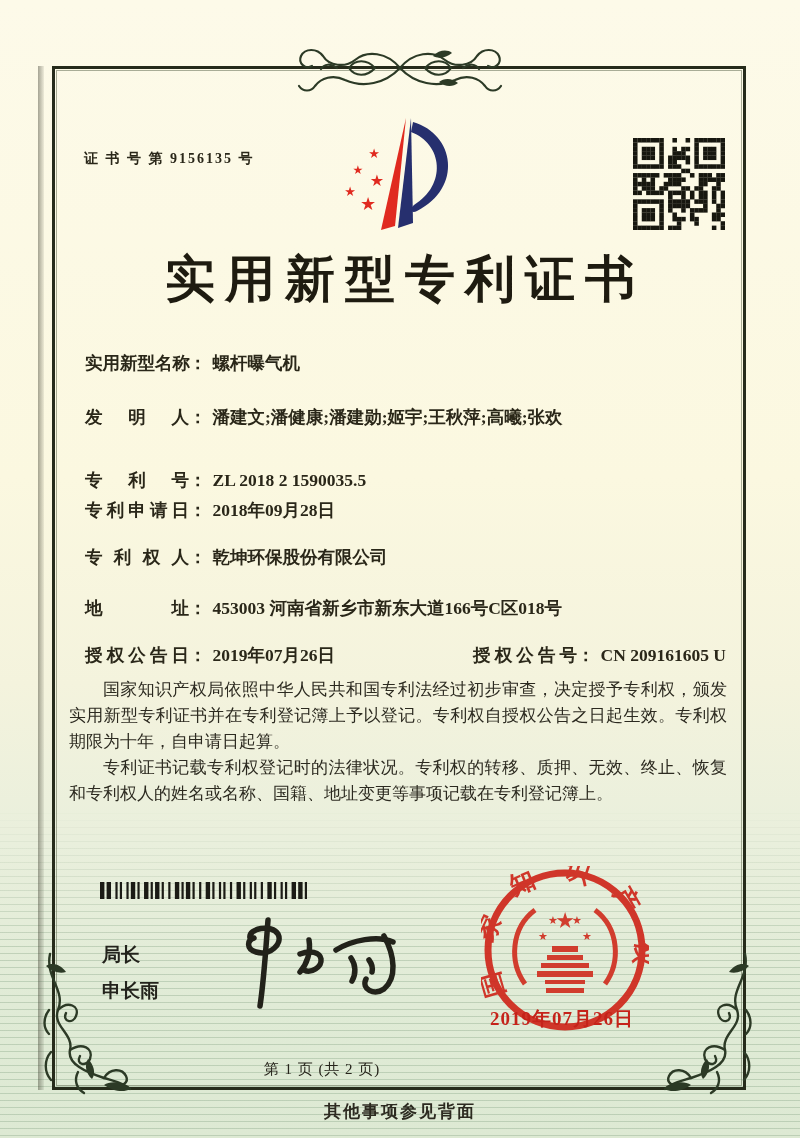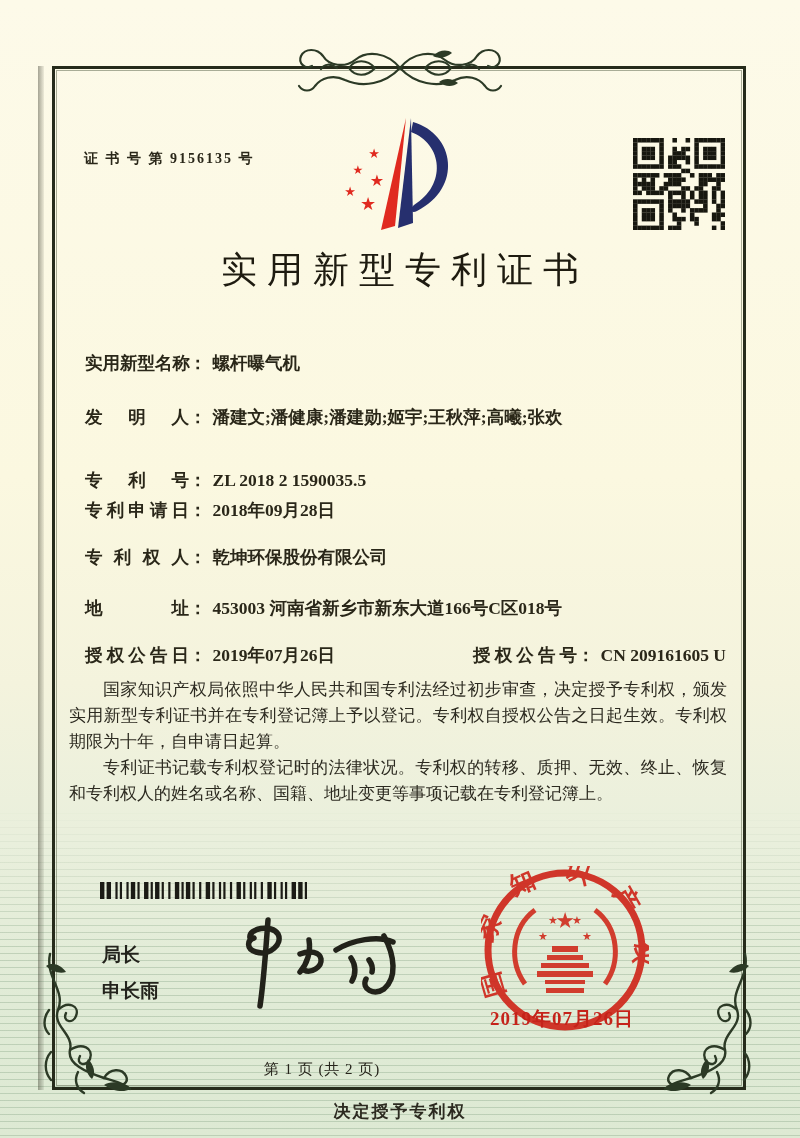--- a/index.html
+++ b/index.html
@@ -9,21 +9,21 @@
   .waves{position:absolute;left:0;top:806px;width:100%;height:332px;
     background:repeating-linear-gradient(180deg,rgba(120,152,120,.32) 0 1px,rgba(120,152,120,0) 1px 7px);
     -webkit-mask-image:linear-gradient(180deg,transparent 0,#000 140px);
     mask-image:linear-gradient(180deg,transparent 0,#000 140px);}
   .edge-shadow-left{position:absolute;left:38px;top:66px;width:6px;height:1024px;background:linear-gradient(90deg,rgba(60,60,45,.45),rgba(60,60,45,.08));}
   .frame{position:absolute;left:52px;top:66px;width:688px;height:1018px;border:3px solid #262b1b;}
   .frame::after{content:"";position:absolute;inset:1px;border:1px solid rgba(86,96,70,.5);}
   .cert-no{position:absolute;left:84px;top:125px;font-size:14px;font-weight:600;letter-spacing:2px;color:#2a2719;margin-top:25px;}
   .logo{position:absolute;left:335px;top:108px;}
   .qr{position:absolute;left:633px;top:138px;}
-  .title{position:absolute;left:0;top:246px;width:800px;text-align:center;font-size:36px;font-weight:400;
+  .title{position:absolute;left:0;top:246px;width:800px;text-align:center;font-size:50px;font-weight:700;
     letter-spacing:10px;text-indent:10px;color:#1e1b10;}
   .frow{position:absolute;left:85px;white-space:nowrap;font-size:17.5px;font-weight:600;color:#2a2719;}
   .flabel{display:inline-block;width:104px;text-align:justify;text-align-last:justify;vertical-align:bottom;}
   .fcolon{margin:0 6px 0 0;}
   .grant2{position:absolute;left:388px;top:0;}
   .paras{position:absolute;left:69px;top:677px;width:658px;font-size:17px;line-height:26px;text-align:justify;color:#2c2a20;}
   .paras p{margin:0;text-indent:2em;}
   .barcode{position:absolute;left:100px;top:882px;}
   .sig-title{position:absolute;left:102px;top:942px;font-family:"Liberation Sans","DejaVu Sans",sans-serif;font-weight:700;font-size:19px;color:#23231c;}
   .sig-name{position:absolute;left:102px;top:978px;font-family:"Liberation Sans","DejaVu Sans",sans-serif;font-weight:700;font-size:19px;color:#23231c;}
@@ -462,15 +462,15 @@
       <rect x="-13" y="-4" width="26" height="6"></rect>
       <rect x="-18" y="5" width="36" height="5"></rect>
       <rect x="-24" y="13" width="48" height="5"></rect>
       <rect x="-28" y="21" width="56" height="6"></rect>
       <rect x="-20" y="30" width="40" height="4"></rect>
     </g>
   </svg>
   <div class="seal-date" style="color:#c5231a">2019年07月26日</div>
 
   <div class="page-info">第 1 页 (共 2 页)</div>
-  <div class="back-note">决定授予专利权</div>
+  <div class="back-note">其他事项参见背面</div>
 
 </div>
 
 </body></html>

